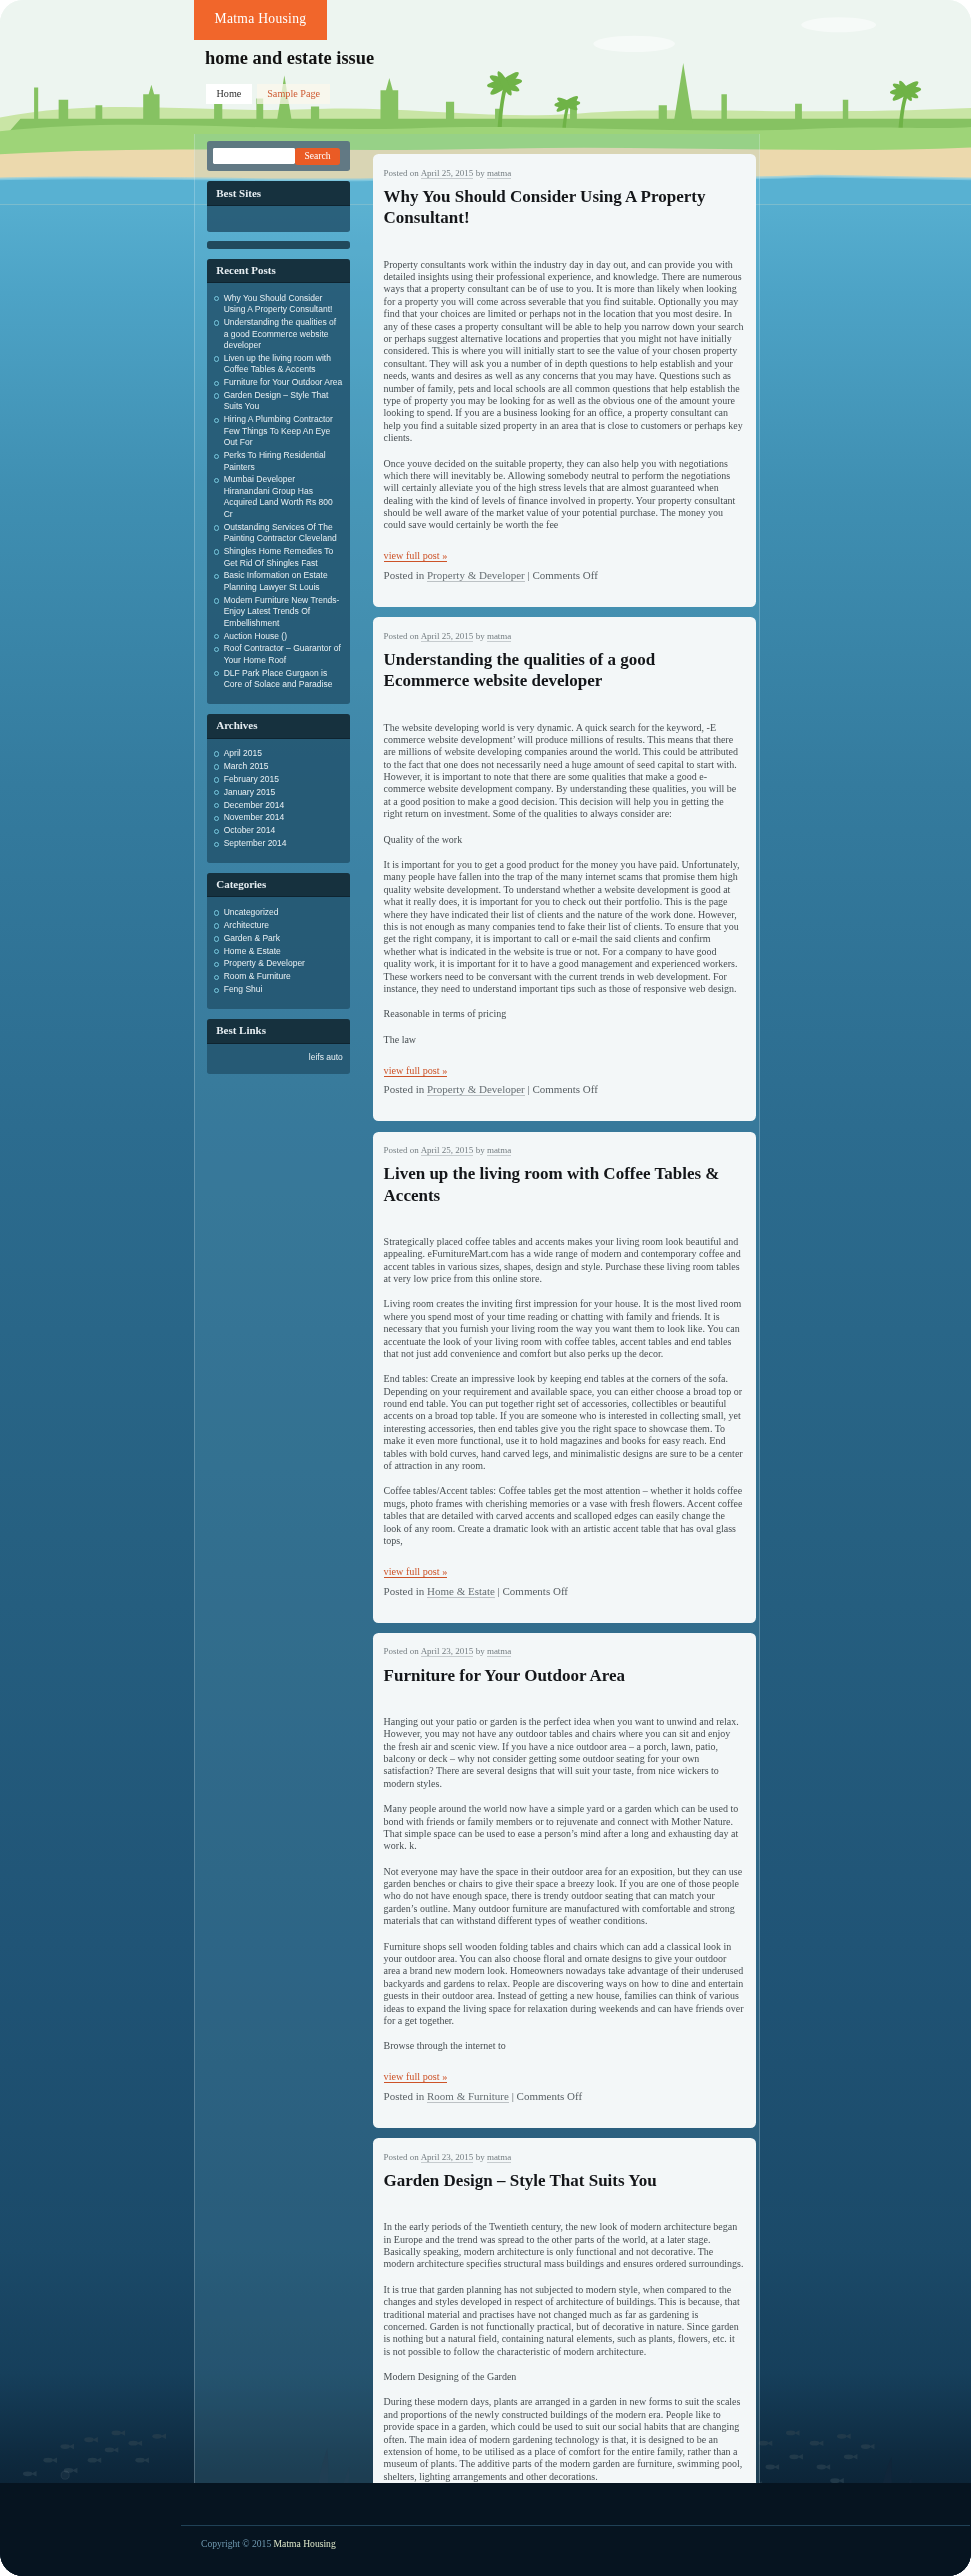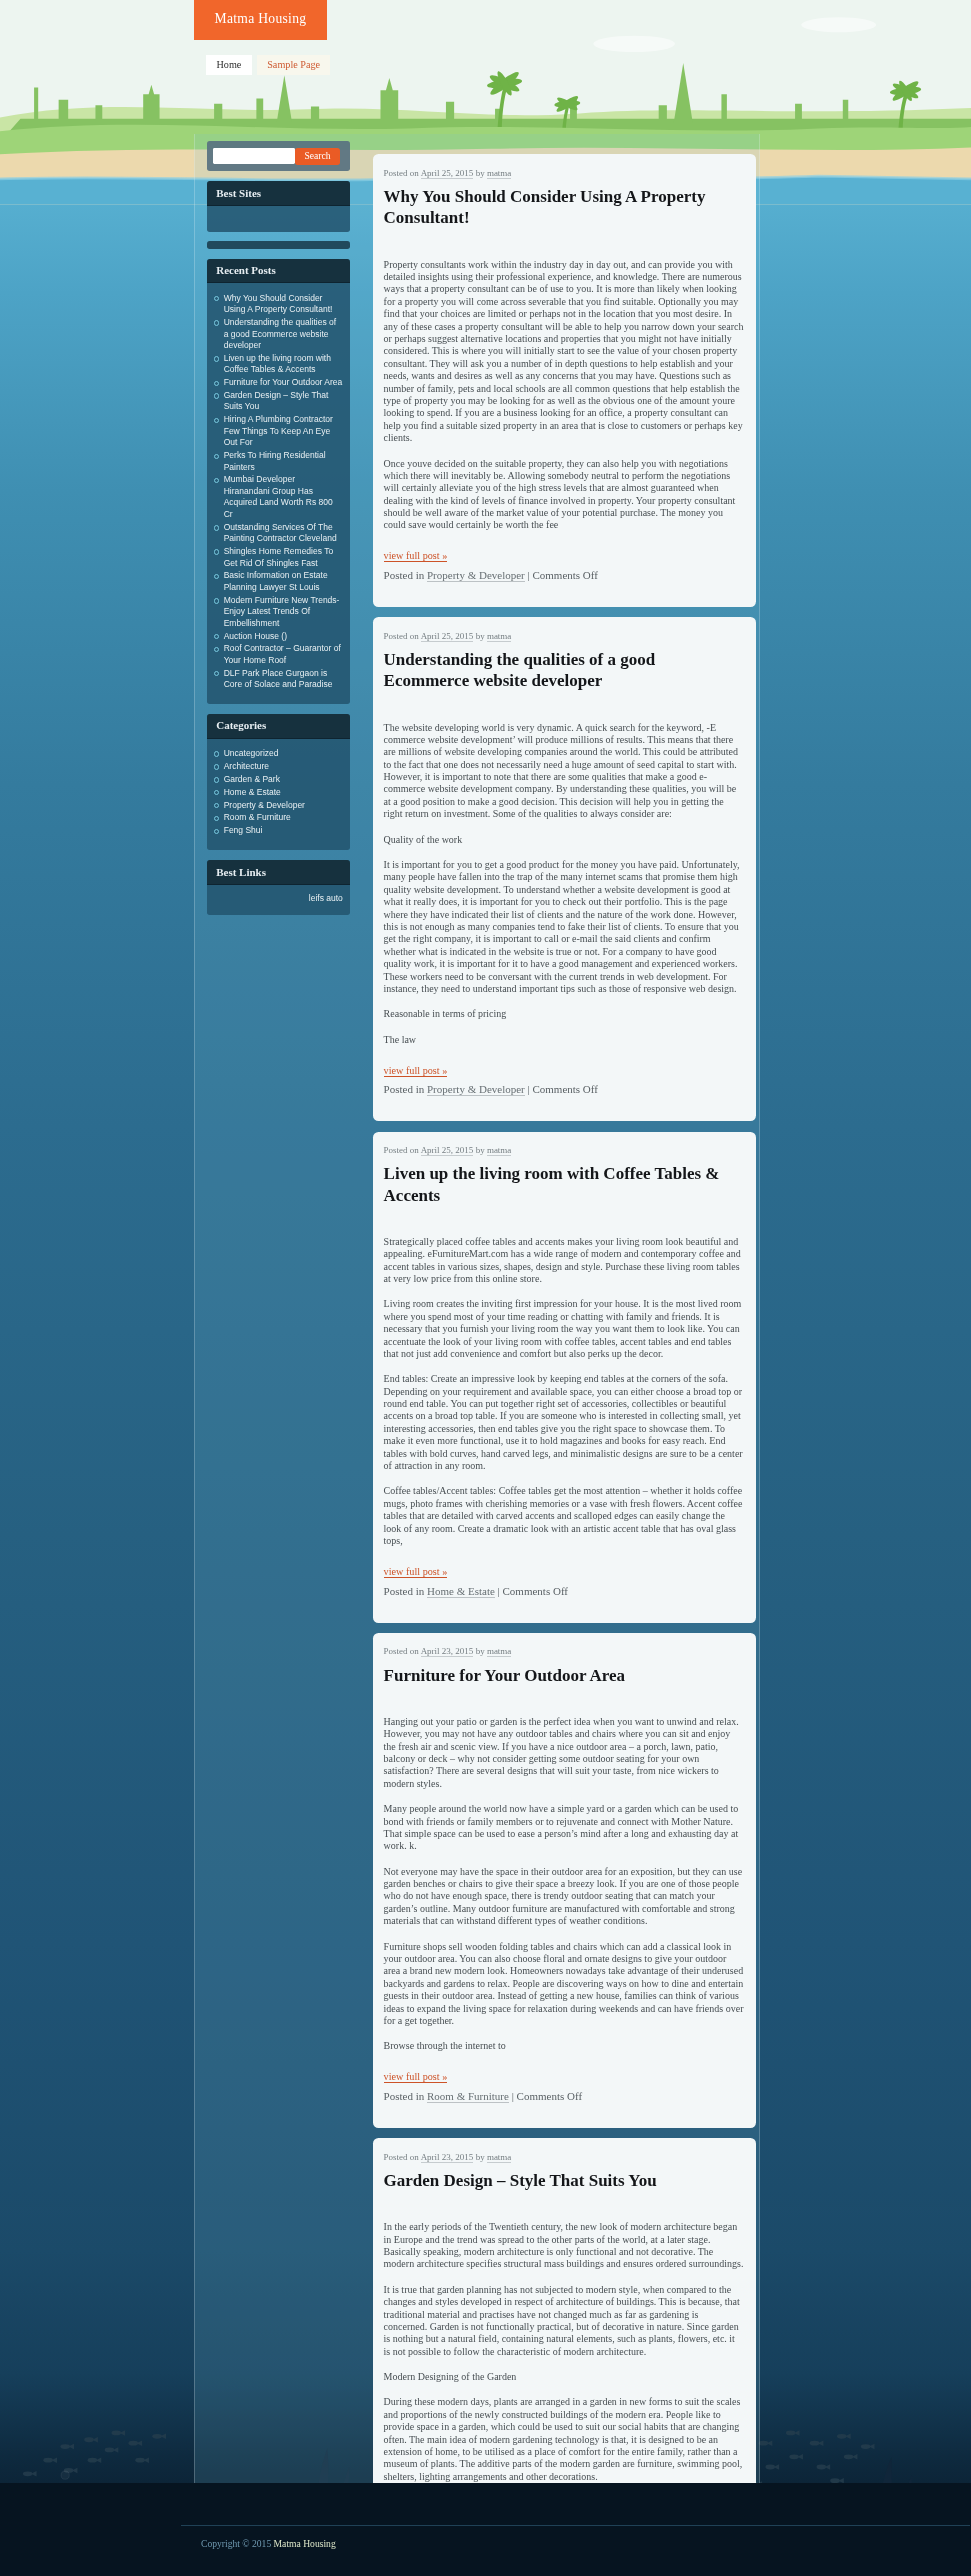--- a/index.html
+++ b/index.html
@@ -3,21 +3,21 @@
 <meta charset="utf-8">
 <style>
   html,body{margin:0;padding:0;}
   body{width:971px;font-family:"Liberation Serif","DejaVu Serif",serif;}
   .page{position:relative;width:971px;height:2576px;overflow:hidden;
     background:linear-gradient(to bottom,
       #edf5f1 0px,#e6f1ea 96px,#bfe0c9 150px,
       #58b1d2 183px,#4da3c6 293px,#3f8fb2 491px,
       #347b9e 785px,#2c6c8f 1126px,#266081 1535px,
       #205476 1944px,#1b4a69 2251px,#163f5b 2374px,
-      #0e2a3f 2456px,#0a1f30 2511px,#081a29 2576px);}
+      #0e2a3f 2456px,#0a1f30 2511px,#081a29 2576px);border-radius:23px;}
   svg.scene{position:absolute;left:0;display:block;}
   .top-scene{top:0;}
   .bottom-scene{top:2358px;}
 
   
   .site-header{position:absolute;top:0;left:194px;width:573px;z-index:5;}
   .logo-box{display:inline-block;background:#f1662b;color:#fff;font-size:13.6px;
     padding:11px 20.5px 13px 20.5px;letter-spacing:0.3px;}
   .tagline{font-size:18.4px;font-weight:bold;color:#121212;margin:8.2px 0 0 11px;}
   .main-nav{margin:15px 0 0 12.3px;}
@@ -114,20 +114,21 @@
       <ellipse cx="1328" cy="133" rx="17" ry="4.5" transform="rotate(60 1328 133)"></ellipse>
     </g>
     <path d="M0,192 C200,170 400,194 600,188 C800,180 1000,198 1200,188 C1300,184 1380,190 1424,186 L1424,236 L0,236 Z" fill="#9ed478"></path>
     <path d="M0,226 C240,212 480,224 720,218 C960,212 1200,226 1424,216 L1424,300 L0,300 Z" fill="#ecd9ad"></path>
     <path d="M0,262 C200,256 400,268 600,262 C800,254 1000,266 1200,258 L1424,262 L1424,300 L0,300 Z" fill="#58b1d2"></path>
     <path d="M0,262 C200,256 400,268 600,262 C800,254 1000,266 1200,258 L1424,262" fill="none" stroke="#8ed0e4" stroke-width="4" opacity="0.7"></path>
   </svg>
 
   <header class="site-header">
     <div class="logo-box">Matma Housing</div>
+    <div class="tagline">home and estate issue</div>
     <nav class="main-nav">
       <span class="tab active">Home</span>
       <span class="tab inactive">Sample Page</span>
     </nav>
   </header>
 
   <div class="wrapper">
     <div class="cols">
 
       <aside class="sidebar">
@@ -160,20 +161,35 @@
                 <li>Shingles Home Remedies To Get Rid Of Shingles Fast</li>
                 <li>Basic Information on Estate Planning Lawyer St Louis</li>
                 <li>Modern Furniture New Trends- Enjoy Latest Trends Of Embellishment</li>
                 <li>Auction House ()</li>
                 <li>Roof Contractor – Guarantor of Your Home Roof</li>
                 <li>DLF Park Place Gurgaon is Core of Solace and Paradise</li>
               </ul>
           </div>
         </div>
 
+        <div class="widget">
+          <div class="widget-head">Archives</div>
+          <div class="widget-body">
+            <ul class="side-list">
+                <li>April 2015</li>
+                <li>March 2015</li>
+                <li>February 2015</li>
+                <li>January 2015</li>
+                <li>December 2014</li>
+                <li>November 2014</li>
+                <li>October 2014</li>
+                <li>September 2014</li>
+              </ul>
+          </div>
+        </div>
 
         <div class="widget">
           <div class="widget-head">Categories</div>
           <div class="widget-body">
             <ul class="side-list">
                 <li>Uncategorized</li>
                 <li>Architecture</li>
                 <li>Garden &amp; Park</li>
                 <li>Home &amp; Estate</li>
                 <li>Property &amp; Developer</li>

